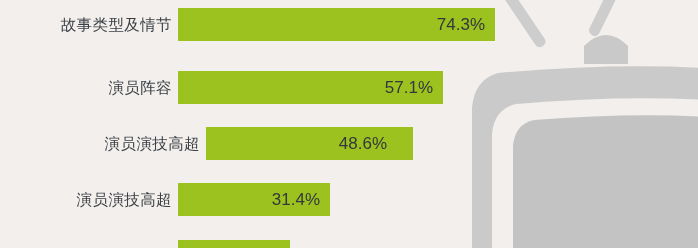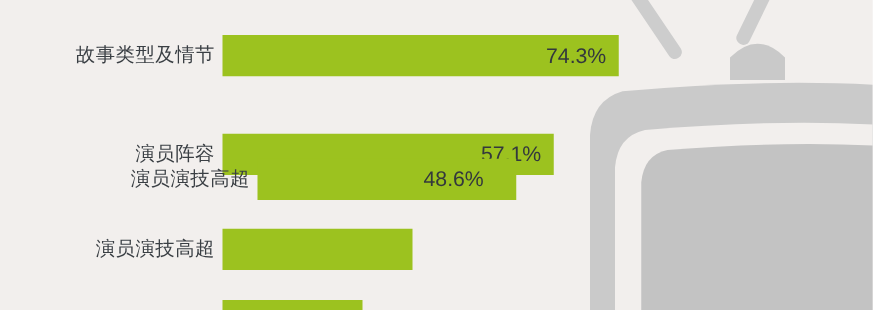--- a/index.html
+++ b/index.html
@@ -97,48 +97,49 @@
 
     <path d="M584 46 q22 -22 44 0 l0 18 l-44 0 Z" fill="#c9c9c9"></path>
 
     <path d="M498 73 q180 -16 300 6 q24 6 26 34 l0 175 l-352 0 l0 -180 q2 -28 26 -35 Z" fill="#cacaca"></path>
 
     <path d="M516 104 q166 -14 276 6 q20 5 22 29 l0 151 l-322 0 l0 -156 q2 -25 24 -30 Z" fill="#f2efed"></path>
 
     <path d="M534 120 q152 -12 252 6 q17 4 19 25 l0 139 l-292 0 l0 -144 q2 -22 21 -26 Z" fill="#c3c3c3"></path>
   </svg>
 
-  <div class="bar-row" style="top:28px;">
+  <div class="bar-row" style="top:8px;">
     <div class="bar-label">故事类型及情节</div>
     <div class="bar-track" style="width:317px;">
       <div class="bar-fill" style="width:317px;"></div>
       <div class="bar-value">74.3%</div>
     </div>
   </div>
 
-  <div class="bar-row" style="top:71px;margin-top:36px;">
+  <div class="bar-row" style="top:71px;">
     <div class="bar-label">演员阵容</div>
     <div class="bar-track" style="width:265px;">
       <div class="bar-fill" style="width:265px;"></div>
       <div class="bar-value">57.1%</div>
     </div>
   </div>
 
   <div class="bar-row" style="top:127px;margin-left:28px;">
     <div class="bar-label">演员演技高超</div>
     <div class="bar-track" style="width:191px;">
       <div class="bar-fill" style="width:207px;"></div>
       <div class="bar-value">48.6%</div>
     </div>
   </div>
 
   <div class="bar-row" style="top:183px;">
     <div class="bar-label">演员演技高超</div>
     <div class="bar-track" style="width:152px;">
       <div class="bar-fill" style="width:152px;"></div>
+      <div class="bar-value">31.4%</div>
     </div>
   </div>
 
   <div class="bar-row partial" style="top:240px;">
     <div class="bar-track" style="width:112px;">
       <div class="bar-fill" style="width:112px;"></div>
     </div>
   </div>
 
 </div>

